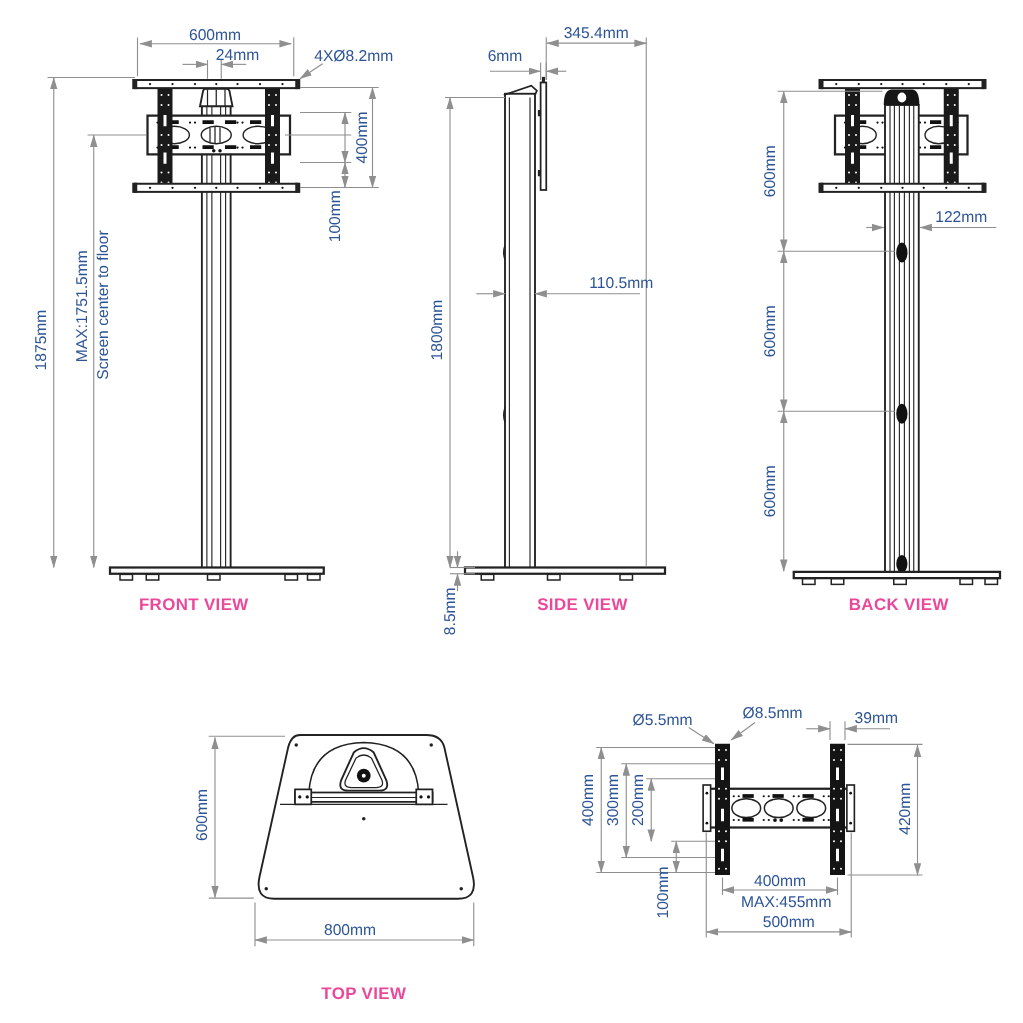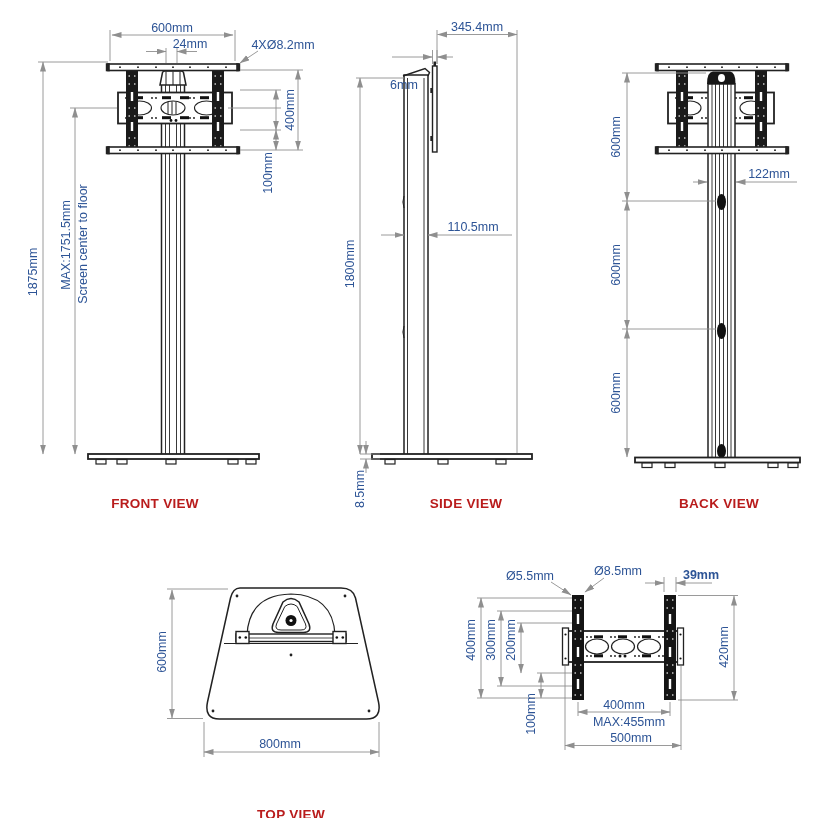--- a/index.html
+++ b/index.html
@@ -2,22 +2,22 @@
 <html><head>
 <meta charset="utf-8">
 <style>
   html,body{margin:0;padding:0;background:#ffffff;}
   #stage{position:relative;width:818px;height:818px;background:#fff;overflow:hidden;
          font-family:"Liberation Sans", sans-serif;}
   #drawing{position:absolute;left:0;top:0;}
   .dimtxt{position:absolute;font-size:12.5px;color:#2d5496;white-space:nowrap;
           transform:translate(-50%,-50%);line-height:1;}
   .rot{transform:translate(-50%,-50%) rotate(-90deg);}
-  .viewlbl{position:absolute;font-size:13.5px;font-weight:bold;color:#b91c1c;
-           letter-spacing:.3px;white-space:nowrap;transform:translate(-50%,-50%);line-height:1;margin-top:20px;}
+  .viewlbl{position:absolute;font-size:13.5px;font-weight:bold;color:#ec4899;
+           letter-spacing:.3px;white-space:nowrap;transform:translate(-50%,-50%);line-height:1;}
   svg .dim{stroke:#8f8f8f;stroke-width:0.9;fill:none;}
   svg .obj{stroke:#222;fill:none;}
 </style>
 </head>
 <body>
 
 <div id="stage">
 
 <svg id="drawing" width="818" height="818" viewBox="0 0 818 818">
   <defs>
@@ -384,39 +384,39 @@
 <span class="dimtxt" style="left:190px;top:44px;">24mm</span>
 <span class="dimtxt" style="left:283px;top:45px;">4XØ8.2mm</span>
 <span class="dimtxt rot" style="left:290px;top:110px;">400mm</span>
 <span class="dimtxt rot" style="left:268px;top:173px;">100mm</span>
 <span class="dimtxt rot" style="left:33px;top:272px;">1875mm</span>
 <span class="dimtxt rot" style="left:66px;top:245px;">MAX:1751.5mm</span>
 <span class="dimtxt rot" style="left:83px;top:244px;">Screen center to floor</span>
 <span class="viewlbl" style="left:155px;top:484px;">FRONT VIEW</span>
 
 <span class="dimtxt" style="left:477px;top:27px;text-align:center;">345.4mm</span>
-<span class="dimtxt" style="left:404px;top:45px;margin-top:40px;">6mm</span>
-<span class="dimtxt" style="left:473px;top:227px;">110.5mm</span>
+<span class="dimtxt" style="left:404px;top:45px;">6mm</span>
+<span class="dimtxt" style="left:497px;top:227px;">110.5mm</span>
 <span class="dimtxt rot" style="left:350px;top:264px;">1800mm</span>
 <span class="dimtxt rot" style="left:360px;top:489px;">8.5mm</span>
 <span class="viewlbl" style="left:466px;top:484px;">SIDE VIEW</span>
 
 <span class="dimtxt rot" style="left:616px;top:137px;">600mm</span>
 <span class="dimtxt rot" style="left:616px;top:265px;">600mm</span>
 <span class="dimtxt rot" style="left:616px;top:393px;">600mm</span>
 <span class="dimtxt" style="left:769px;top:174px;text-align:right;">122mm</span>
 <span class="viewlbl" style="left:719px;top:484px;">BACK VIEW</span>
 
 <span class="dimtxt rot" style="left:162px;top:652px;">600mm</span>
 <span class="dimtxt" style="left:280px;top:744px;">800mm</span>
 <span class="viewlbl" style="left:291px;top:795px;">TOP VIEW</span>
 
 <span class="dimtxt" style="left:530px;top:576px;">Ø5.5mm</span>
 <span class="dimtxt" style="left:618px;top:571px;">Ø8.5mm</span>
-<span class="dimtxt" style="left:701px;top:575px;font-weight:bold;">39mm</span>
+<span class="dimtxt" style="left:701px;top:575px;">39mm</span>
 <span class="dimtxt rot" style="left:471px;top:640px;">400mm</span>
 <span class="dimtxt rot" style="left:491px;top:640px;">300mm</span>
 <span class="dimtxt rot" style="left:511px;top:640px;">200mm</span>
 <span class="dimtxt rot" style="left:531px;top:714px;">100mm</span>
 <span class="dimtxt rot" style="left:724px;top:647px;">420mm</span>
 <span class="dimtxt" style="left:624px;top:705px;">400mm</span>
 <span class="dimtxt" style="left:629px;top:722px;">MAX:455mm</span>
 <span class="dimtxt" style="left:631px;top:738px;">500mm</span>
 <span class="viewlbl" style="left:628px;top:828px;">MOUNT</span>
 

